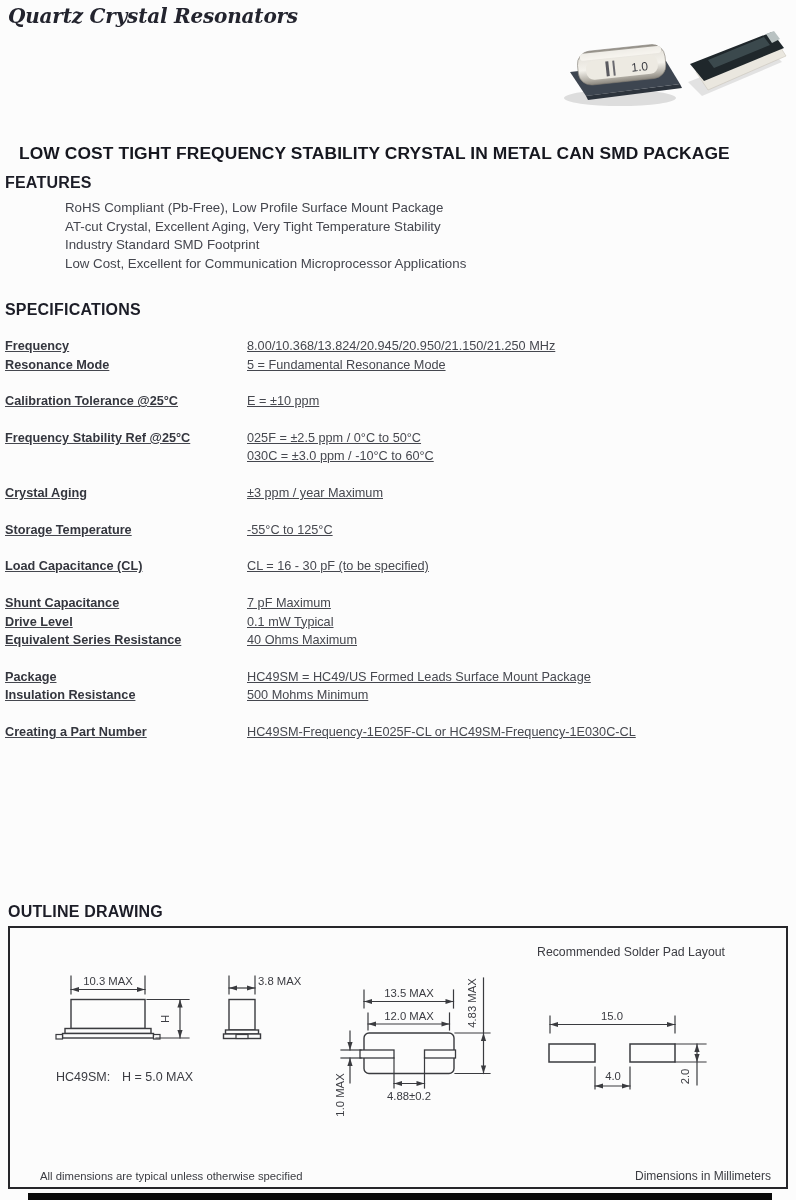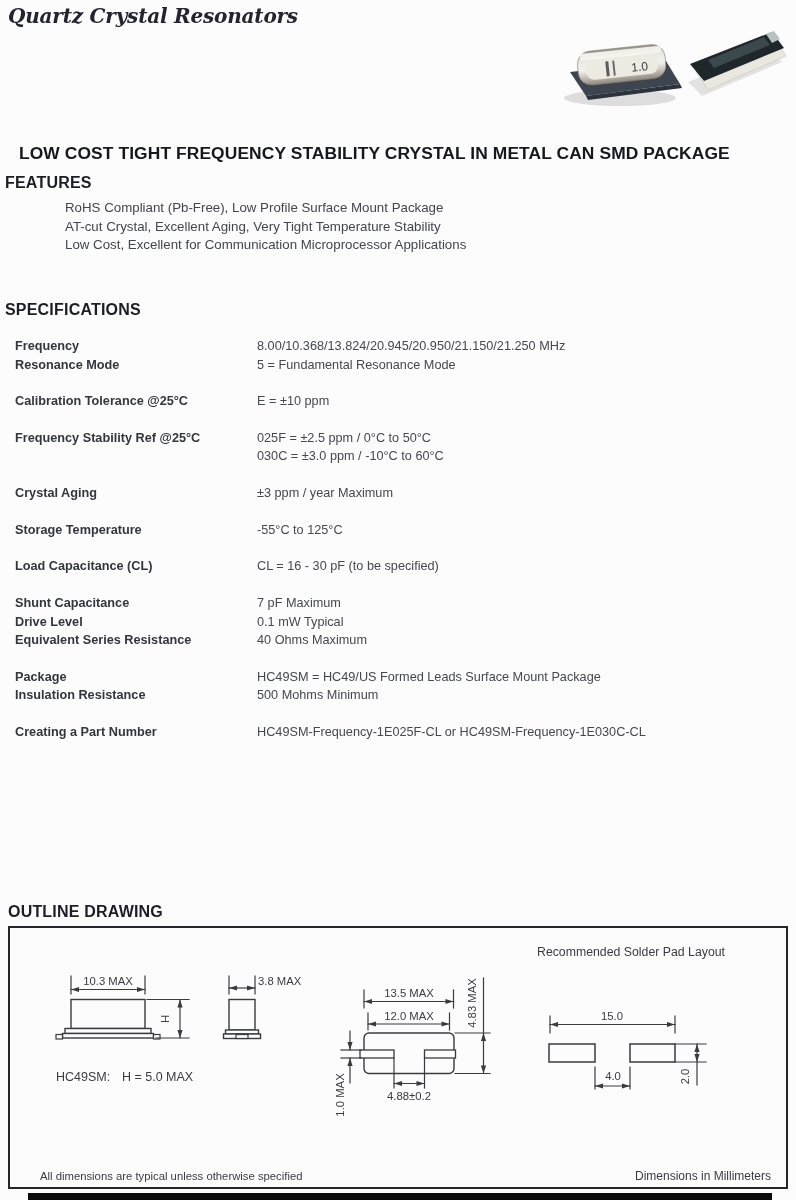--- a/index.html
+++ b/index.html
@@ -31,21 +31,21 @@
     font-size: 16px; font-weight: bold; letter-spacing: 0.2px;
     color: #1c1d27; margin: 0;
   }
   #features-heading { top: 174px; }
   #specs-heading { top: 301px; }
   #outline-heading { left: 8px; top: 903px; }
   .features-list {
     position: absolute; left: 65px; top: 199px;
     font-size: 13.3px; line-height: 18.6px; color: #44464e;
   }
-  .spec-table { position: absolute; left: 15px; top: 337px; width: 780px; }
+  .spec-table { position: absolute; left: 5px; top: 337px; width: 780px; text-decoration: underline; }
   .spec-group { margin-bottom: 18.2px; }
   .spec-row { display: flex; line-height: 18.5px; font-size: 12.7px; }
   .spec-label { width: 242px; font-weight: bold; color: #34363e; flex: 0 0 auto; }
   .spec-value { color: #46484f; }
   .outline-box {
     position: absolute; left: 8px; top: 926px;
     width: 780px; height: 263px;
     border: 2px solid #26262a;
     background: #fcfcfc;
   }
@@ -106,20 +106,21 @@
       </g>
     </svg>
   </div>
 
   <h1 class="doc-title">LOW COST TIGHT FREQUENCY STABILITY CRYSTAL IN METAL CAN SMD PACKAGE</h1>
 
   <h2 class="sec-heading" id="features-heading">FEATURES</h2>
   <div class="features-list">
       <div class="feature-line">RoHS Compliant (Pb-Free), Low Profile Surface Mount Package</div>
       <div class="feature-line">AT-cut Crystal, Excellent Aging, Very Tight Temperature Stability</div>
+      <div class="feature-line">Industry Standard SMD Footprint</div>
       <div class="feature-line">Low Cost, Excellent for Communication Microprocessor Applications</div>
     </div>
 
   <h2 class="sec-heading" id="specs-heading">SPECIFICATIONS</h2>
   <div class="spec-table">
       <div class="spec-group">
         <div class="spec-row">
           <div class="spec-label">Frequency</div>
           <div class="spec-value">8.00/10.368/13.824/20.945/20.950/21.150/21.250 MHz</div>
         </div>

